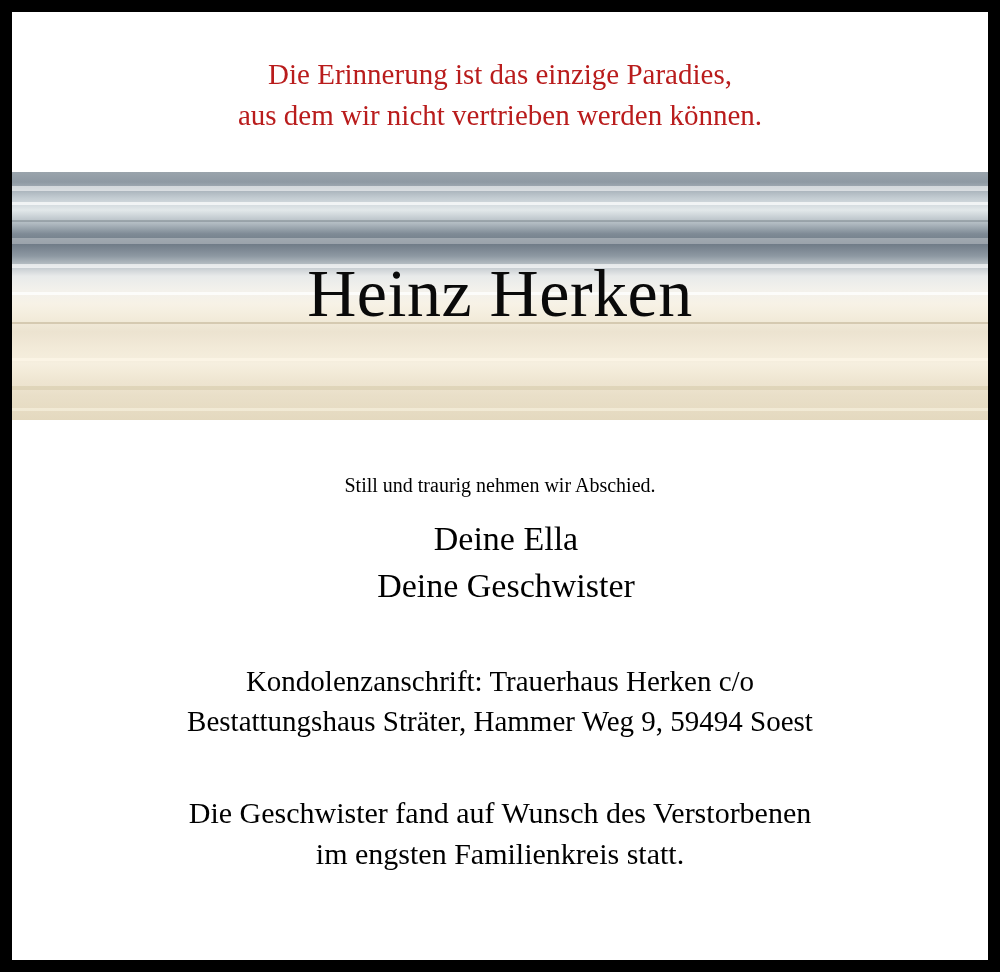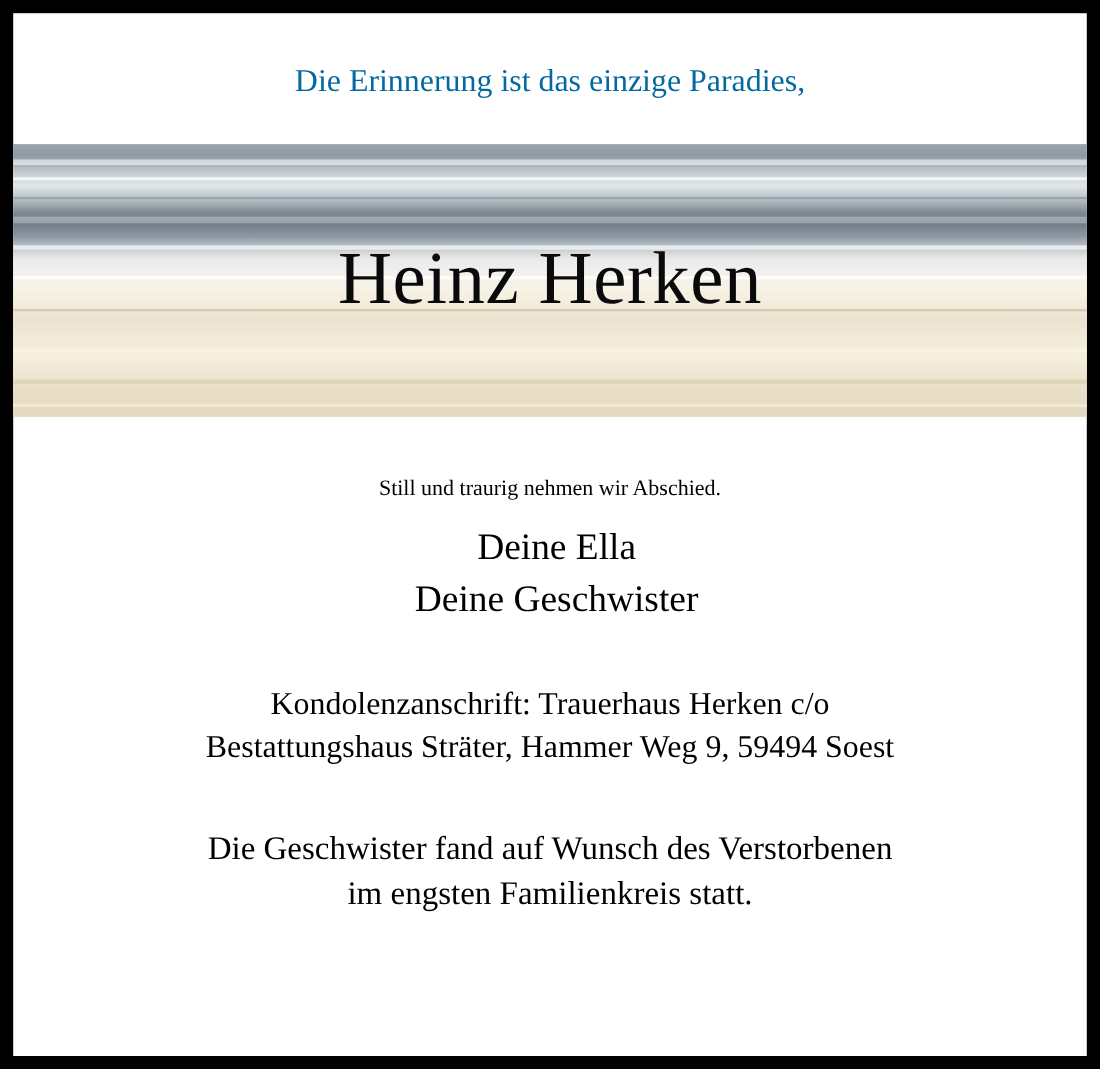--- a/index.html
+++ b/index.html
@@ -27,21 +27,21 @@
     align-items: center;
   }
 
   
   .quote {
     width: 100%;
     text-align: center;
     padding-top: 42px;
     font-size: 29px;
     line-height: 1.42;
-    color: #0369a1;
+    color: #b91c1c;
   }
   .quote .line {
     display: block;
   }
 
   
   .photo-band {
     position: relative;
     width: 100%;
     height: 248px;
@@ -145,20 +145,21 @@
   }
   .burial .line { display: block; }
 </style>
 </head>
 <body>
 
 <div class="notice">
 
   <div class="quote">
     <span class="line">Die Erinnerung ist das einzige Paradies,</span>
+    <span class="line">aus dem wir nicht vertrieben werden können.</span>
   </div>
 
   <div class="photo-band">
     <div class="streak s1"></div>
     <div class="streak s2"></div>
     <div class="streak s3"></div>
     <div class="streak s4"></div>
     <div class="streak s5"></div>
     <div class="streak s6"></div>
     <div class="streak s7"></div>

